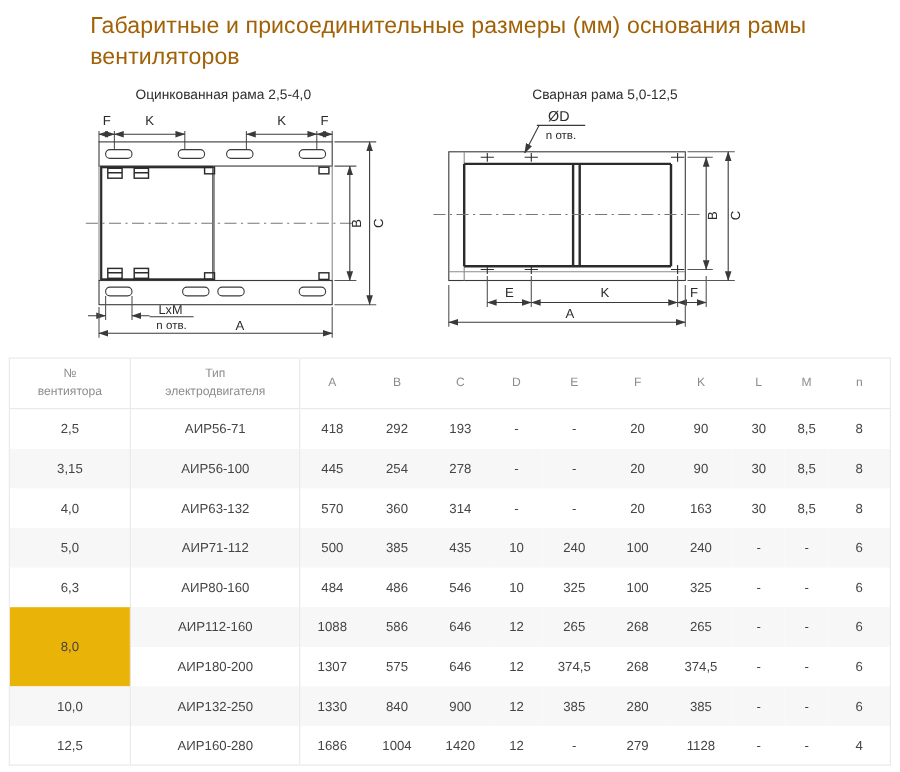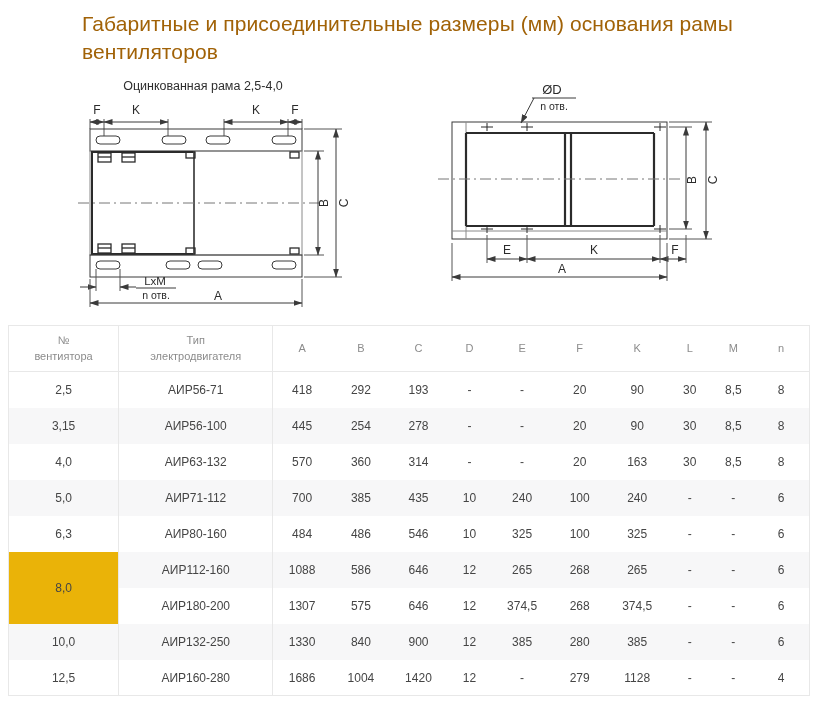--- a/index.html
+++ b/index.html
@@ -5,21 +5,21 @@
   * { margin:0; padding:0; box-sizing:border-box; }
   html,body { background:#ffffff; width:818px; font-family:"Liberation Sans", sans-serif; }
   .page { width:818px; height:702px; position:relative; overflow:hidden; }
 
   .title {
     margin:10px 60px 0 82px;
     font-size:21px; font-weight:500; line-height:1.32;
     color:#a16207; letter-spacing:.1px;
   }
 
-  .figures { display:flex; margin-top:14px;gap:44px; }
+  .figures { display:flex; margin-top:14px; }
   .figure { display:flex; flex-direction:column; }
   .figure.left  { margin-left:28px; width:350px; }
   .figure.right { margin-left:12px; width:320px; }
   .figure-caption {
     text-align:center; font-size:12.5px; color:#2e2e2e; margin-bottom:2px;
   }
   svg text { font-family:"Liberation Sans", sans-serif; fill:#2b2b2b; }
 
   table.dims {
     margin:12px 8px 0 8px; width:802px;
@@ -140,20 +140,21 @@
           <line x1="276" y1="182" x2="314" y2="182"></line>
         </g>
         <line x1="290" y1="56" x2="290" y2="160" stroke="#3a3a3a" stroke-width="1" marker-start="url(#ar1)" marker-end="url(#ar1)"></line>
         <line x1="308" y1="34" x2="308" y2="182" stroke="#3a3a3a" stroke-width="1" marker-start="url(#ar1)" marker-end="url(#ar1)"></line>
         <text transform="translate(300,108) rotate(-90)" font-size="12" text-anchor="middle">B</text>
         <text transform="translate(320,108) rotate(-90)" font-size="12" text-anchor="middle">C</text>
       </svg>
     </div>
 
     <div class="figure right">
+      <div class="figure-caption">Сварная рама 5,0-12,5</div>
       <svg width="310" height="218" viewBox="0 0 310 218">
         <defs>
           <marker id="ar2" markerWidth="9" markerHeight="7" refX="8.5" refY="3" orient="auto-start-reverse">
             <path d="M0,0 L9,3 L0,6 z" fill="#3a3a3a"></path>
           </marker>
         </defs>
 
         <text x="118" y="15" font-size="13" text-anchor="middle">ØD</text>
         <line x1="98" y1="19" x2="142" y2="19" stroke="#3a3a3a" stroke-width="1"></line>
         <text x="120" y="31" font-size="10.5" text-anchor="middle">n отв.</text>
@@ -301,21 +302,21 @@
         <td>-</td>
         <td>20</td>
         <td>163</td>
         <td>30</td>
         <td>8,5</td>
         <td>8</td>
       </tr>
       <tr>
         <td class="v-border">5,0</td>
         <td class="v-border">АИР71-112</td>
-        <td>700</td>
+        <td>500</td>
         <td>385</td>
         <td>435</td>
         <td>10</td>
         <td>240</td>
         <td>100</td>
         <td>240</td>
         <td>-</td>
         <td>-</td>
         <td>6</td>
       </tr>

